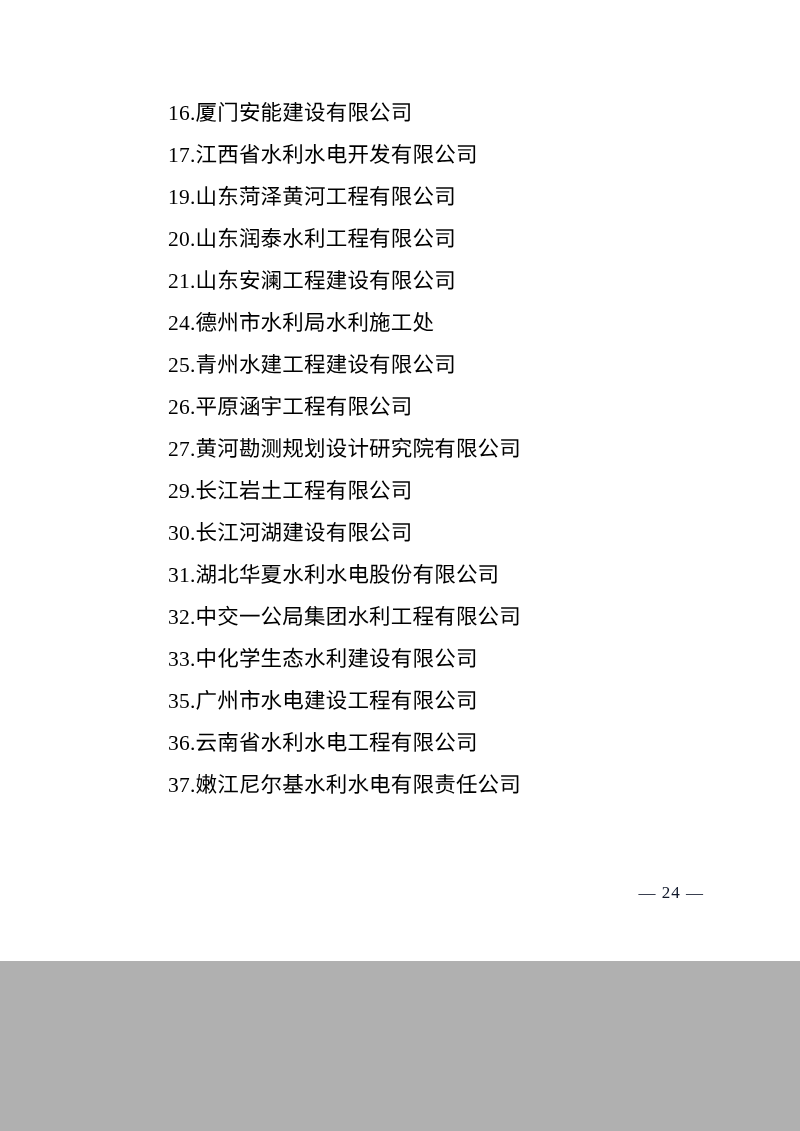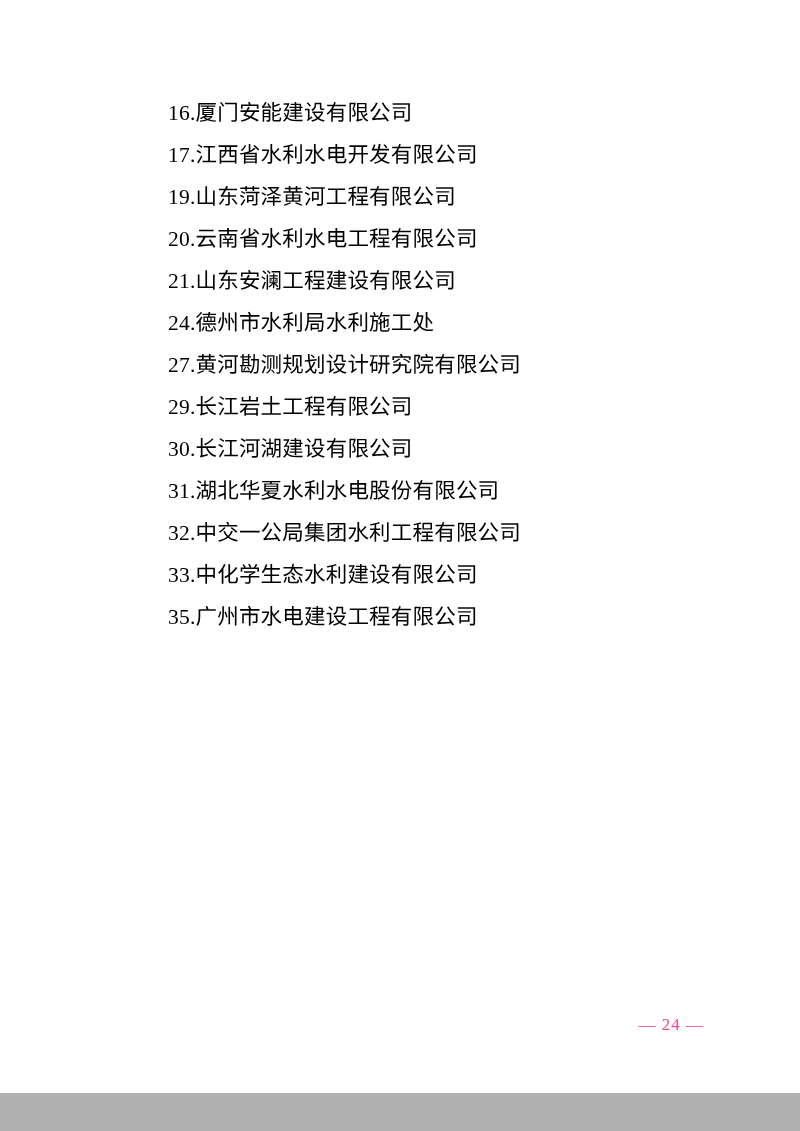--- a/index.html
+++ b/index.html
@@ -10,21 +10,21 @@
   body {
     width: 800px;
     height: 1131px;
     overflow: hidden;
     font-family: "Liberation Serif", "DejaVu Serif", serif;
   }
   .page {
     position: relative;
     box-sizing: border-box;
     width: 800px;
-    height: 1093px;
+    height: 961px;
     background: #ffffff;
     padding: 92px 96px 40px 168px;
   }
   .doc-body {
     display: block;
   }
   .list-item {
     font-size: 21.5px;
     line-height: 42px;
     color: #000000;
@@ -33,38 +33,42 @@
     font-family: "Liberation Serif", "DejaVu Serif", serif;
   }
   .list-item .num {
     font-family: "Liberation Serif", "DejaVu Serif", serif;
   }
   .footer {
     position: absolute;
     right: 96px;
     bottom: 58px;
     font-size: 17px;
-    color: #ec4899;
+    color: #0f172a;
     letter-spacing: 1px;
     font-family: "Liberation Serif", "DejaVu Serif", serif;
   }
 </style>
 </head>
 <body>
 
 <div class="page">
   <div class="doc-body" id="doc-list">
       <div class="list-item"><span class="num">16.</span><span class="txt">厦门安能建设有限公司</span></div>
       <div class="list-item"><span class="num">17.</span><span class="txt">江西省水利水电开发有限公司</span></div>
       <div class="list-item"><span class="num">19.</span><span class="txt">山东菏泽黄河工程有限公司</span></div>
-      <div class="list-item"><span class="num">20.</span><span class="txt">云南省水利水电工程有限公司</span></div>
+      <div class="list-item"><span class="num">20.</span><span class="txt">山东润泰水利工程有限公司</span></div>
       <div class="list-item"><span class="num">21.</span><span class="txt">山东安澜工程建设有限公司</span></div>
       <div class="list-item"><span class="num">24.</span><span class="txt">德州市水利局水利施工处</span></div>
+      <div class="list-item"><span class="num">25.</span><span class="txt">青州水建工程建设有限公司</span></div>
+      <div class="list-item"><span class="num">26.</span><span class="txt">平原涵宇工程有限公司</span></div>
       <div class="list-item"><span class="num">27.</span><span class="txt">黄河勘测规划设计研究院有限公司</span></div>
       <div class="list-item"><span class="num">29.</span><span class="txt">长江岩土工程有限公司</span></div>
       <div class="list-item"><span class="num">30.</span><span class="txt">长江河湖建设有限公司</span></div>
       <div class="list-item"><span class="num">31.</span><span class="txt">湖北华夏水利水电股份有限公司</span></div>
       <div class="list-item"><span class="num">32.</span><span class="txt">中交一公局集团水利工程有限公司</span></div>
       <div class="list-item"><span class="num">33.</span><span class="txt">中化学生态水利建设有限公司</span></div>
       <div class="list-item"><span class="num">35.</span><span class="txt">广州市水电建设工程有限公司</span></div>
+      <div class="list-item"><span class="num">36.</span><span class="txt">云南省水利水电工程有限公司</span></div>
+      <div class="list-item"><span class="num">37.</span><span class="txt">嫩江尼尔基水利水电有限责任公司</span></div>
     </div>
   <div class="footer">— 24 —</div>
 </div>
 
 </body></html>

